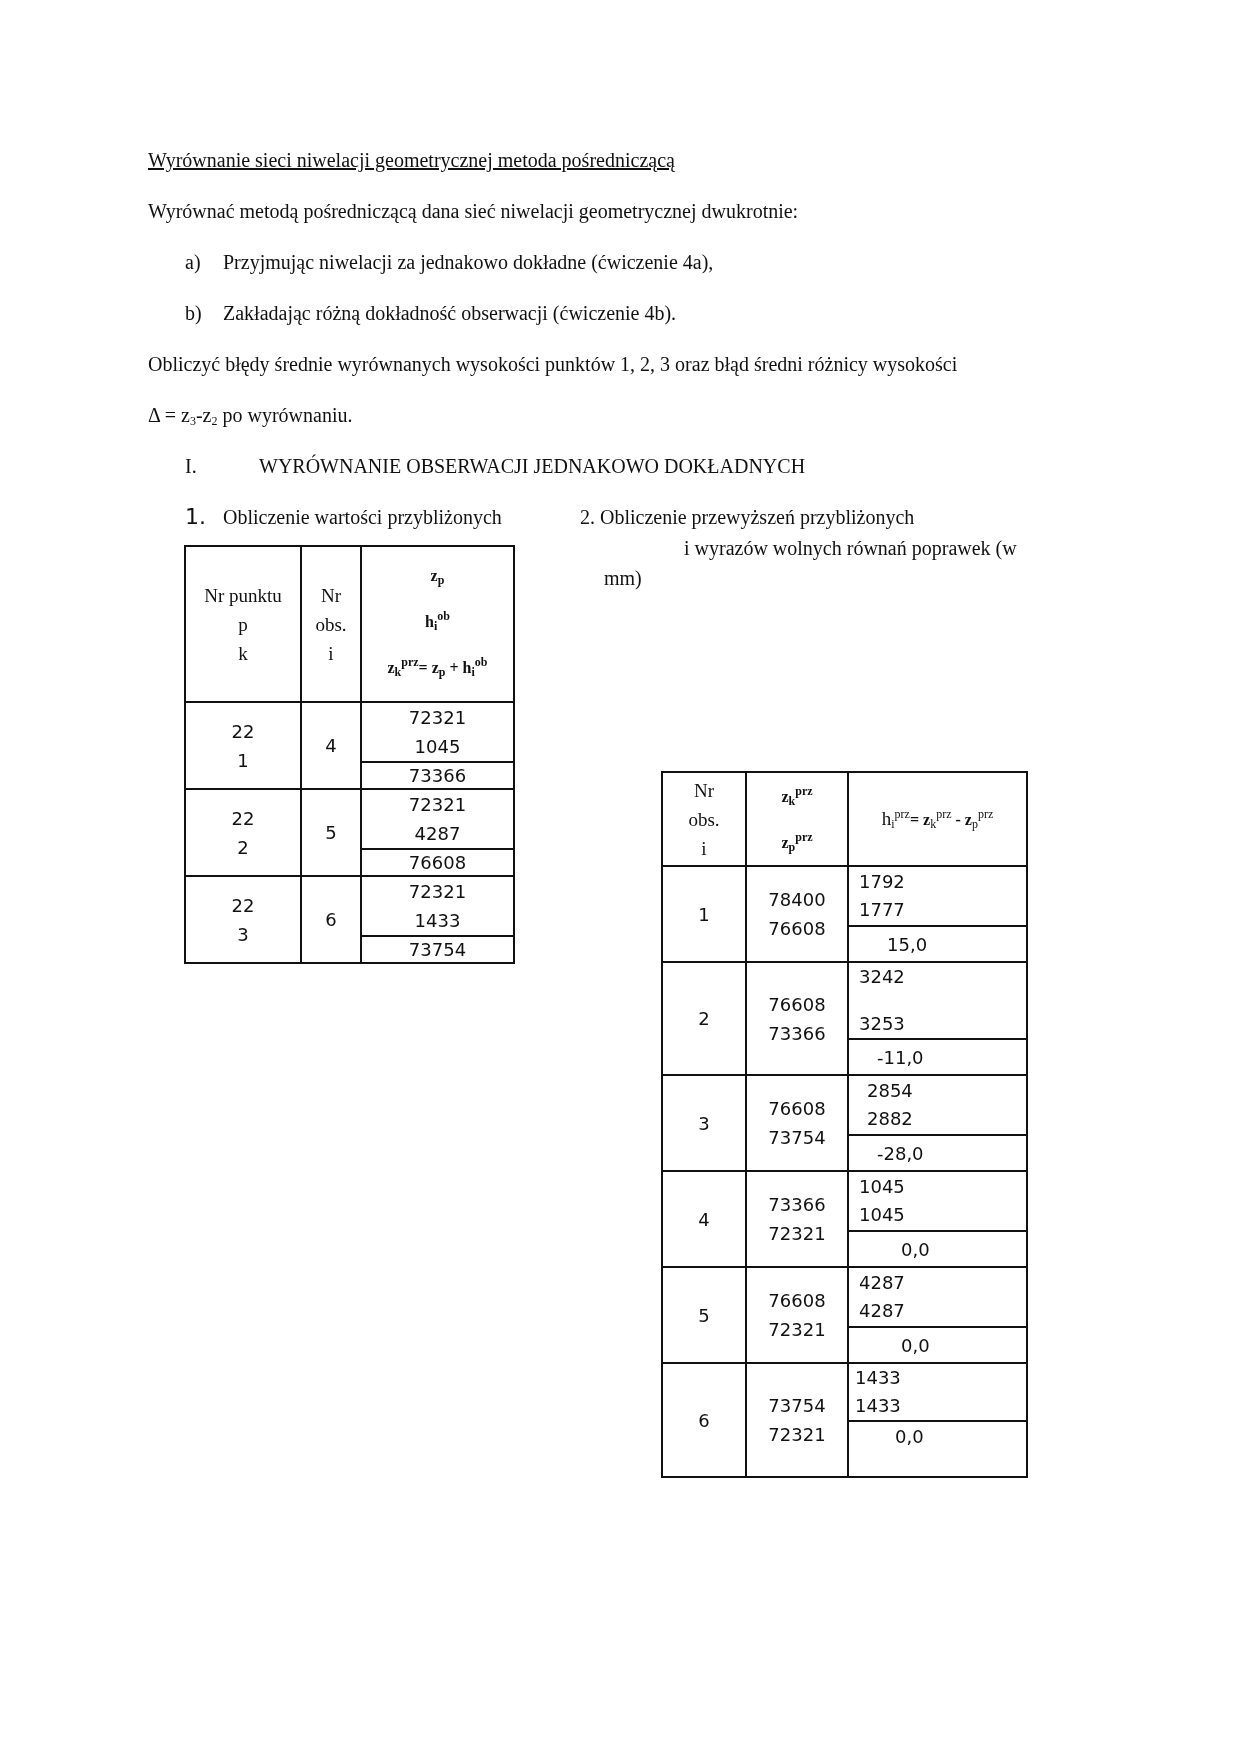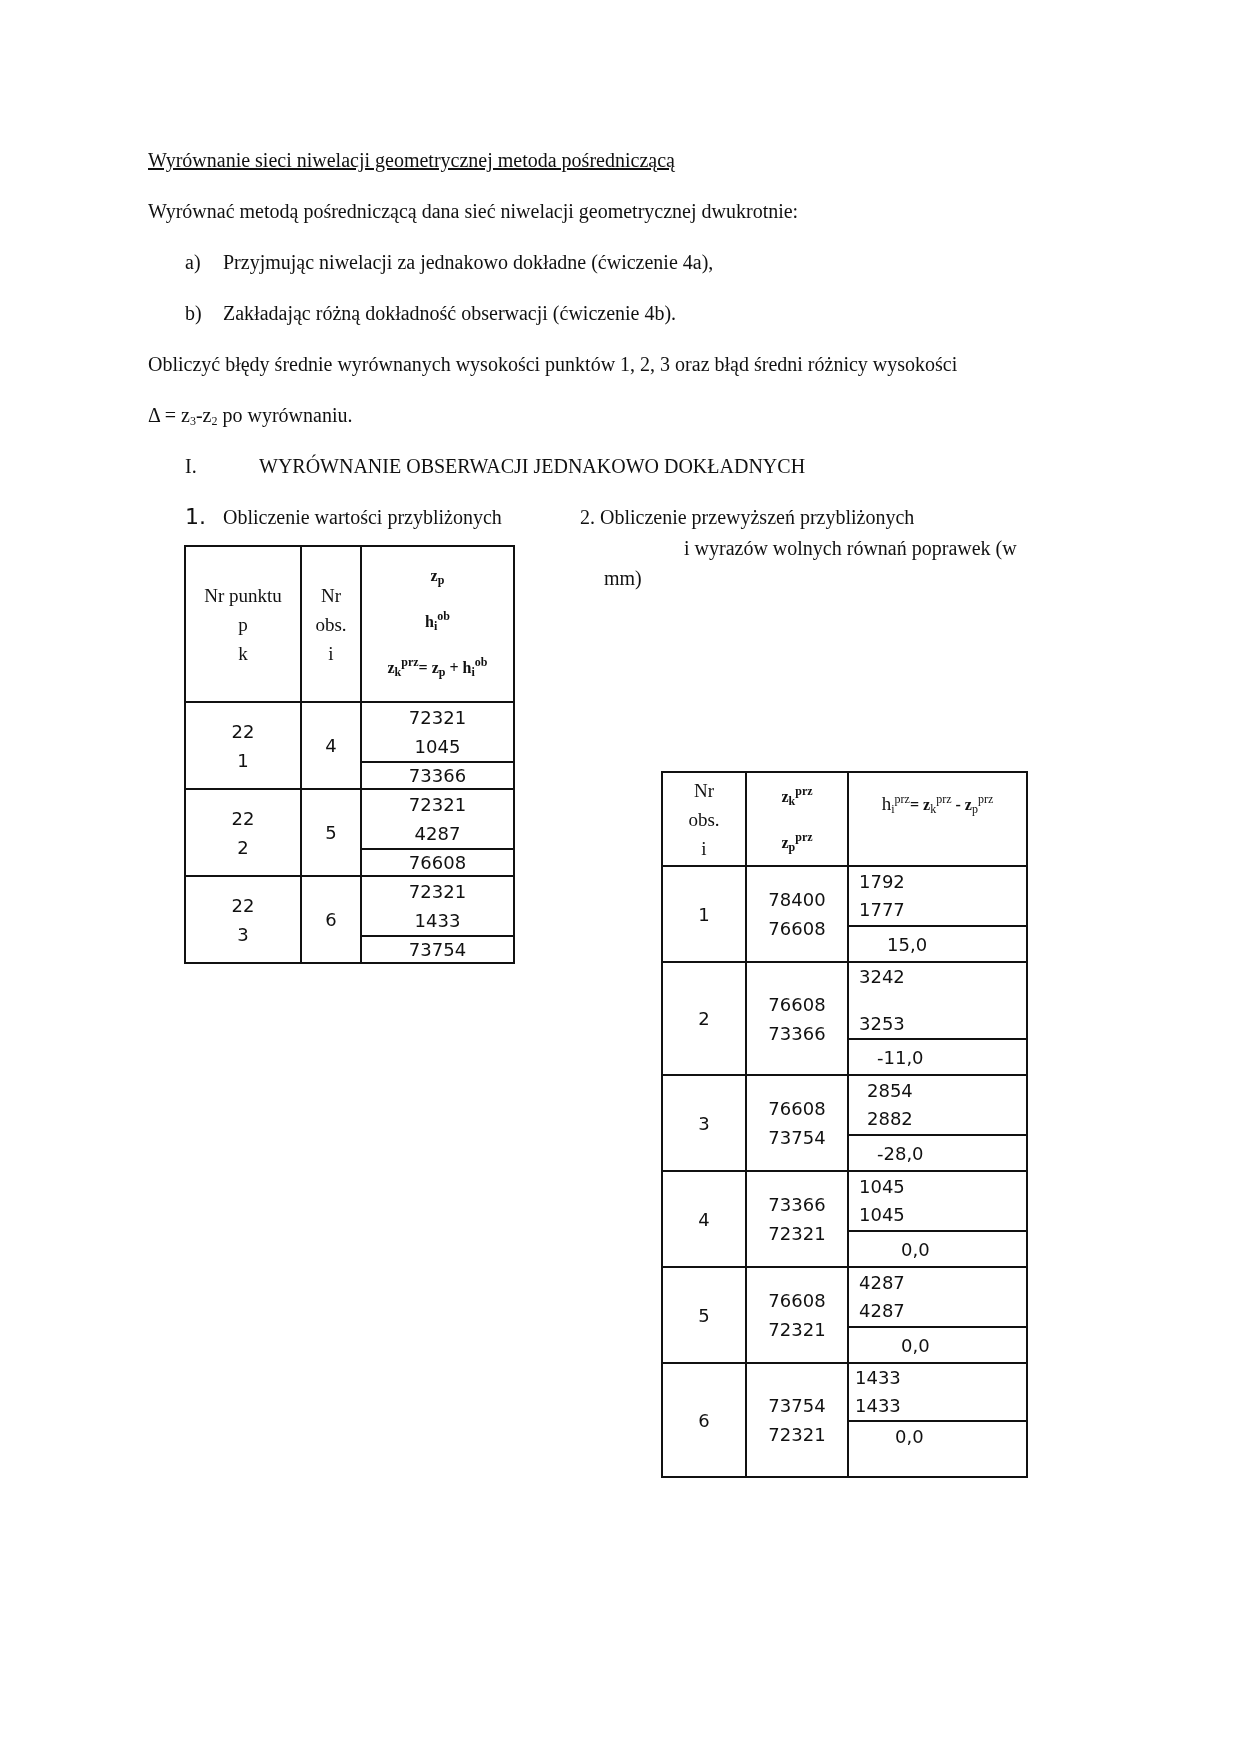--- a/index.html
+++ b/index.html
@@ -136,21 +136,21 @@
       <tr style="height:88px;">
     <td style="width:82px;" class="hdr">
       <div>Nr</div>
       <div>obs.</div>
       <div>i</div>
     </td>
     <td style="width:100px;" class="hdr-small">
       <div><span>z</span><sub>k</sub><sup>prz</sup></div>
       <div><span>z</span><sub>p</sub><sup>prz</sup></div>
     </td>
-    <td class="hdr" style="vertical-align:top; padding-top:12px;">
+    <td class="hdr" style="vertical-align:top; padding-top:27px;">
       <span>h</span><sub>i</sub><sup>prz</sup><span class="hdr-small">= z</span><sub>k</sub><sup>prz</sup><span class="hdr-small"> - z</span><sub>p</sub><sup>prz</sup>
     </td>
   </tr>
 
   <tr style="height:94px;">
     <td class="num">1</td>
     <td class="num stack">
           <div>78400</div>
           <div>76608</div>
         </td>

